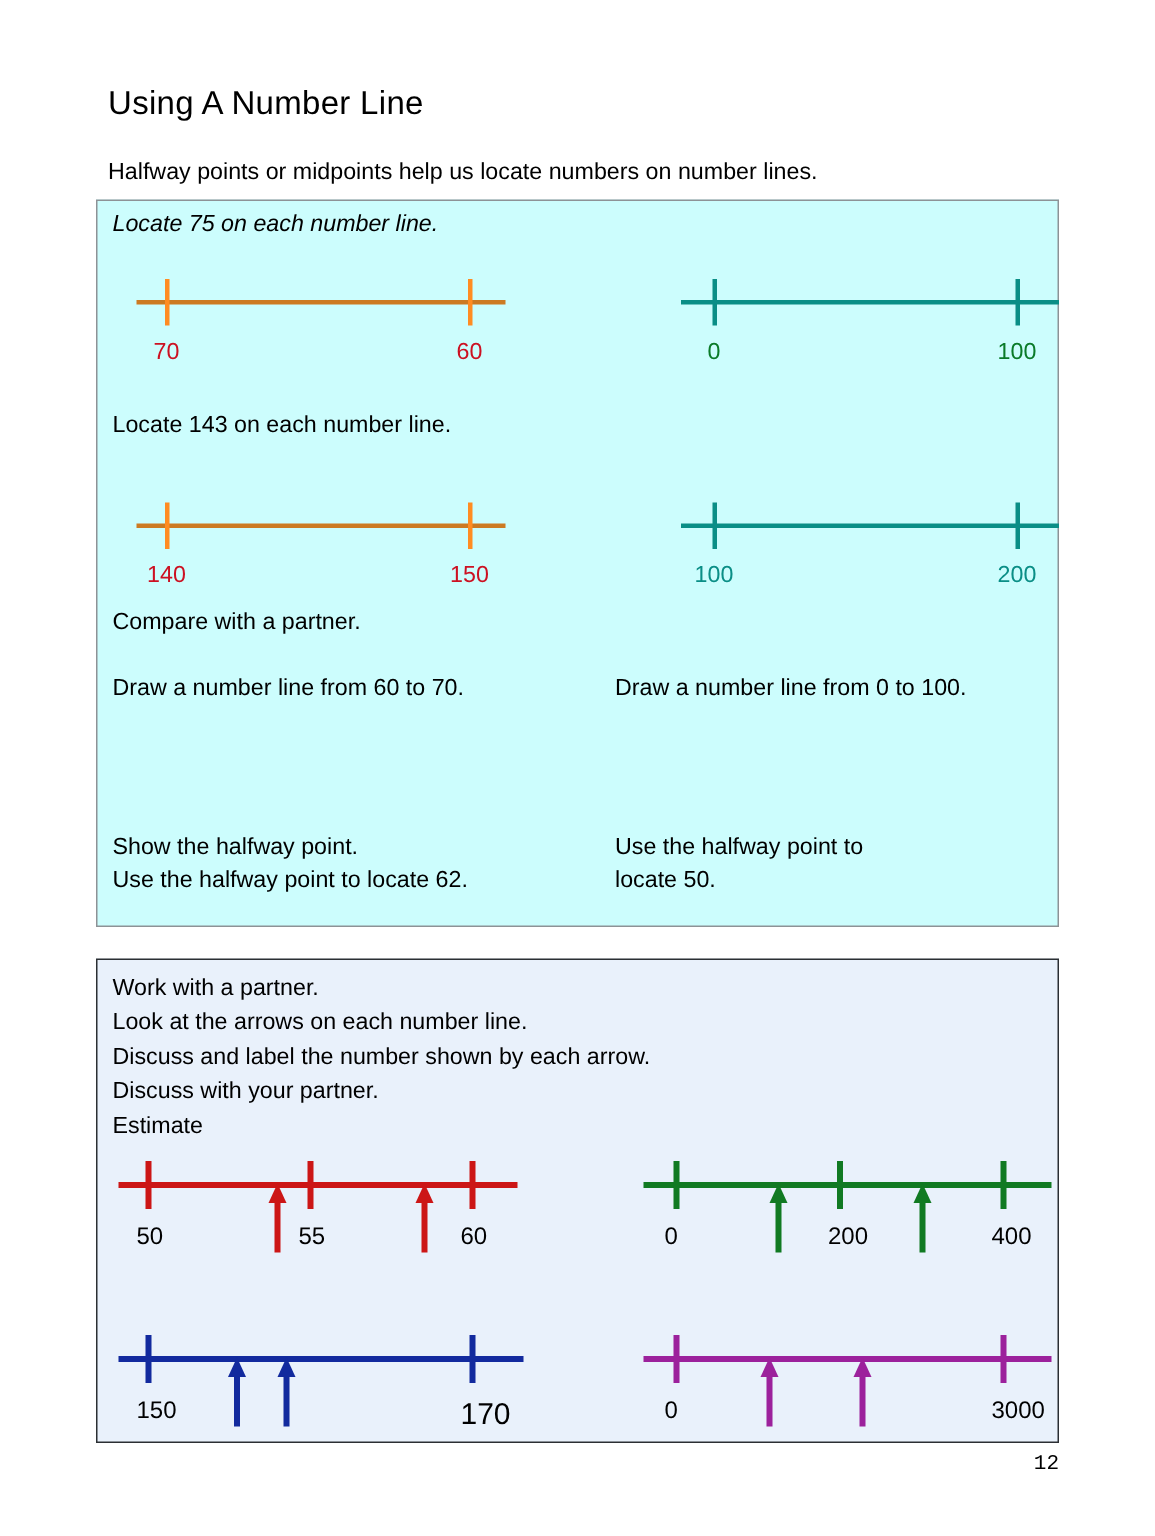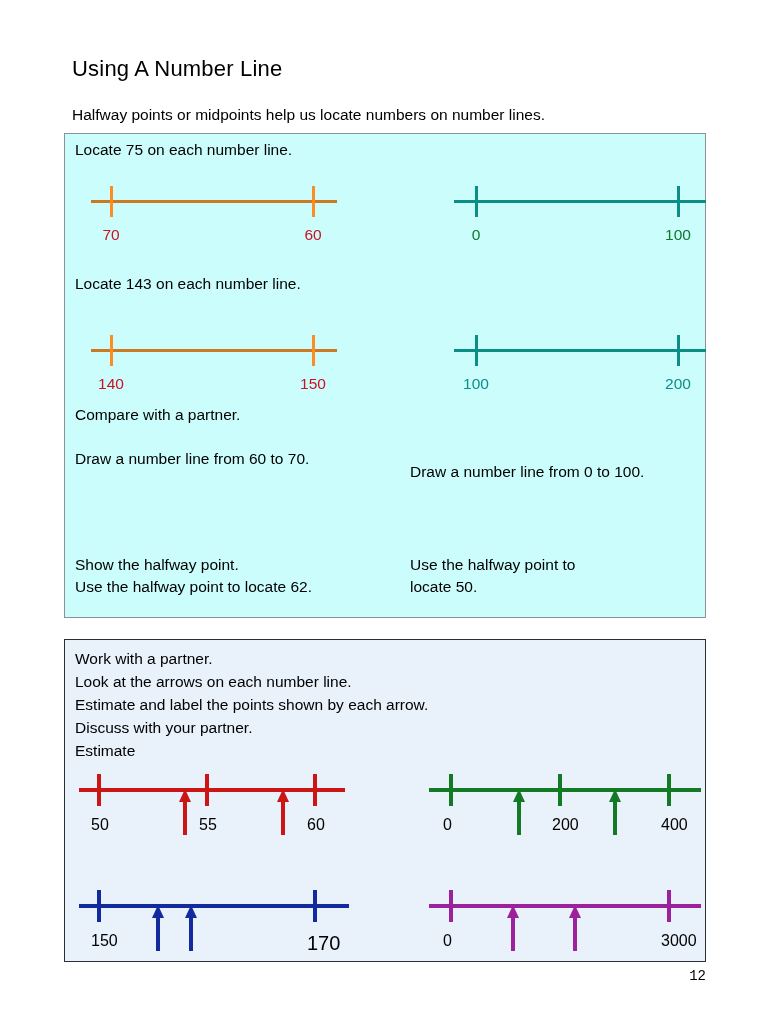--- a/index.html
+++ b/index.html
@@ -128,21 +128,21 @@
 </head>
 <body>
 
 <div class="page">
 
   <div class="title">Using A Number Line</div>
   <div class="intro">Halfway points or midpoints help us locate numbers on number lines.</div>
 
   <div class="panel panel-a">
 
-    <div class="ptext" style="left:10px; top:7px;">Locate 75 on each number line.</div>
+    <div class="ptext" style="left:10px; top:7px;font-style:italic;">Locate 75 on each number line.</div>
 
     <div class="nline" id="nl0" style="left: 26px; top: 50px; width: 246px; height: 60px;">
         <div class="axis" style="top: 16px; width: 246px; height: 3px; background: rgb(204, 122, 34);"></div>
         <div class="tick" style="left: 18.5px; top: 2px; width: 3px; height: 31px; background: rgb(255, 140, 34);"></div>
         <div class="lbl" style="top: 42px; font-size: 15.5px; color: rgb(204, 17, 34); left: 20px;">70</div>
         <div class="tick" style="left: 220.5px; top: 2px; width: 3px; height: 31px; background: rgb(255, 140, 34);"></div>
         <div class="lbl" style="top: 42px; font-size: 15.5px; color: rgb(204, 17, 34); left: 222px;">60</div>
       </div>
     <div class="nline" id="nl1" style="left: 389px; top: 50px; width: 252px; height: 60px;">
         <div class="axis" style="top: 16px; width: 252px; height: 3px; background: rgb(10, 142, 134);"></div>
@@ -165,34 +165,34 @@
         <div class="axis" style="top: 16px; width: 252px; height: 3px; background: rgb(10, 142, 134);"></div>
         <div class="tick" style="left: 20.5px; top: 2px; width: 3px; height: 31px; background: rgb(10, 142, 134);"></div>
         <div class="lbl" style="top: 42px; font-size: 15.5px; color: rgb(10, 142, 134); left: 22px;">100</div>
         <div class="tick" style="left: 222.5px; top: 2px; width: 3px; height: 31px; background: rgb(10, 142, 134);"></div>
         <div class="lbl" style="top: 42px; font-size: 15.5px; color: rgb(10, 142, 134); left: 224px;">200</div>
       </div>
 
     <div class="ptext" style="left:10px; top:272px;">Compare with a partner.</div>
 
     <div class="ptext" style="left:10px; top:316px;">Draw a number line from 60 to 70.</div>
-    <div class="ptext" style="left:345px; top:316px;margin-top:13px;">Draw a number line from 0 to 100.</div>
+    <div class="ptext" style="left:345px; top:316px;">Draw a number line from 0 to 100.</div>
 
     <div class="ptext" style="left:10px; top:422px;">Show the halfway point.</div>
     <div class="ptext" style="left:10px; top:444px;">Use the halfway point to locate 62.</div>
 
     <div class="ptext" style="left:345px; top:422px;">Use the halfway point to</div>
     <div class="ptext" style="left:345px; top:444px;">locate 50.</div>
   </div>
 
   <div class="panel panel-b">
 
     <div class="ptext" style="left:10px; top:10px;">Work with a partner.</div>
     <div class="ptext" style="left:10px; top:33px;">Look at the arrows on each number line.</div>
-    <div class="ptext" style="left:10px; top:56px;">Estimate and label the points shown by each arrow.</div>
+    <div class="ptext" style="left:10px; top:56px;">Discuss and label the number shown by each arrow.</div>
     <div class="ptext" style="left:10px; top:79px;">Discuss with your partner.</div>
     <div class="ptext" style="left:10px; top:102px;">Estimate</div>
 
     <div class="nline" id="nl4" style="left: 14px; top: 132px; width: 266px; height: 60px;">
         <div class="axis" style="top: 16px; width: 266px; height: 4px; background: rgb(204, 22, 22);"></div>
         <div class="tick" style="left: 18px; top: 2px; width: 4px; height: 32px; background: rgb(204, 22, 22);"></div>
         <div class="lbl lbl-left" style="top: 44px; font-size: 16px; color: rgb(0, 0, 0); left: 12px;">50</div>
         <div class="tick" style="left: 126px; top: 2px; width: 4px; height: 32px; background: rgb(204, 22, 22);"></div>
         <div class="lbl lbl-left" style="top: 44px; font-size: 16px; color: rgb(0, 0, 0); left: 120px;">55</div>
         <div class="tick" style="left: 234px; top: 2px; width: 4px; height: 32px; background: rgb(204, 22, 22);"></div>

